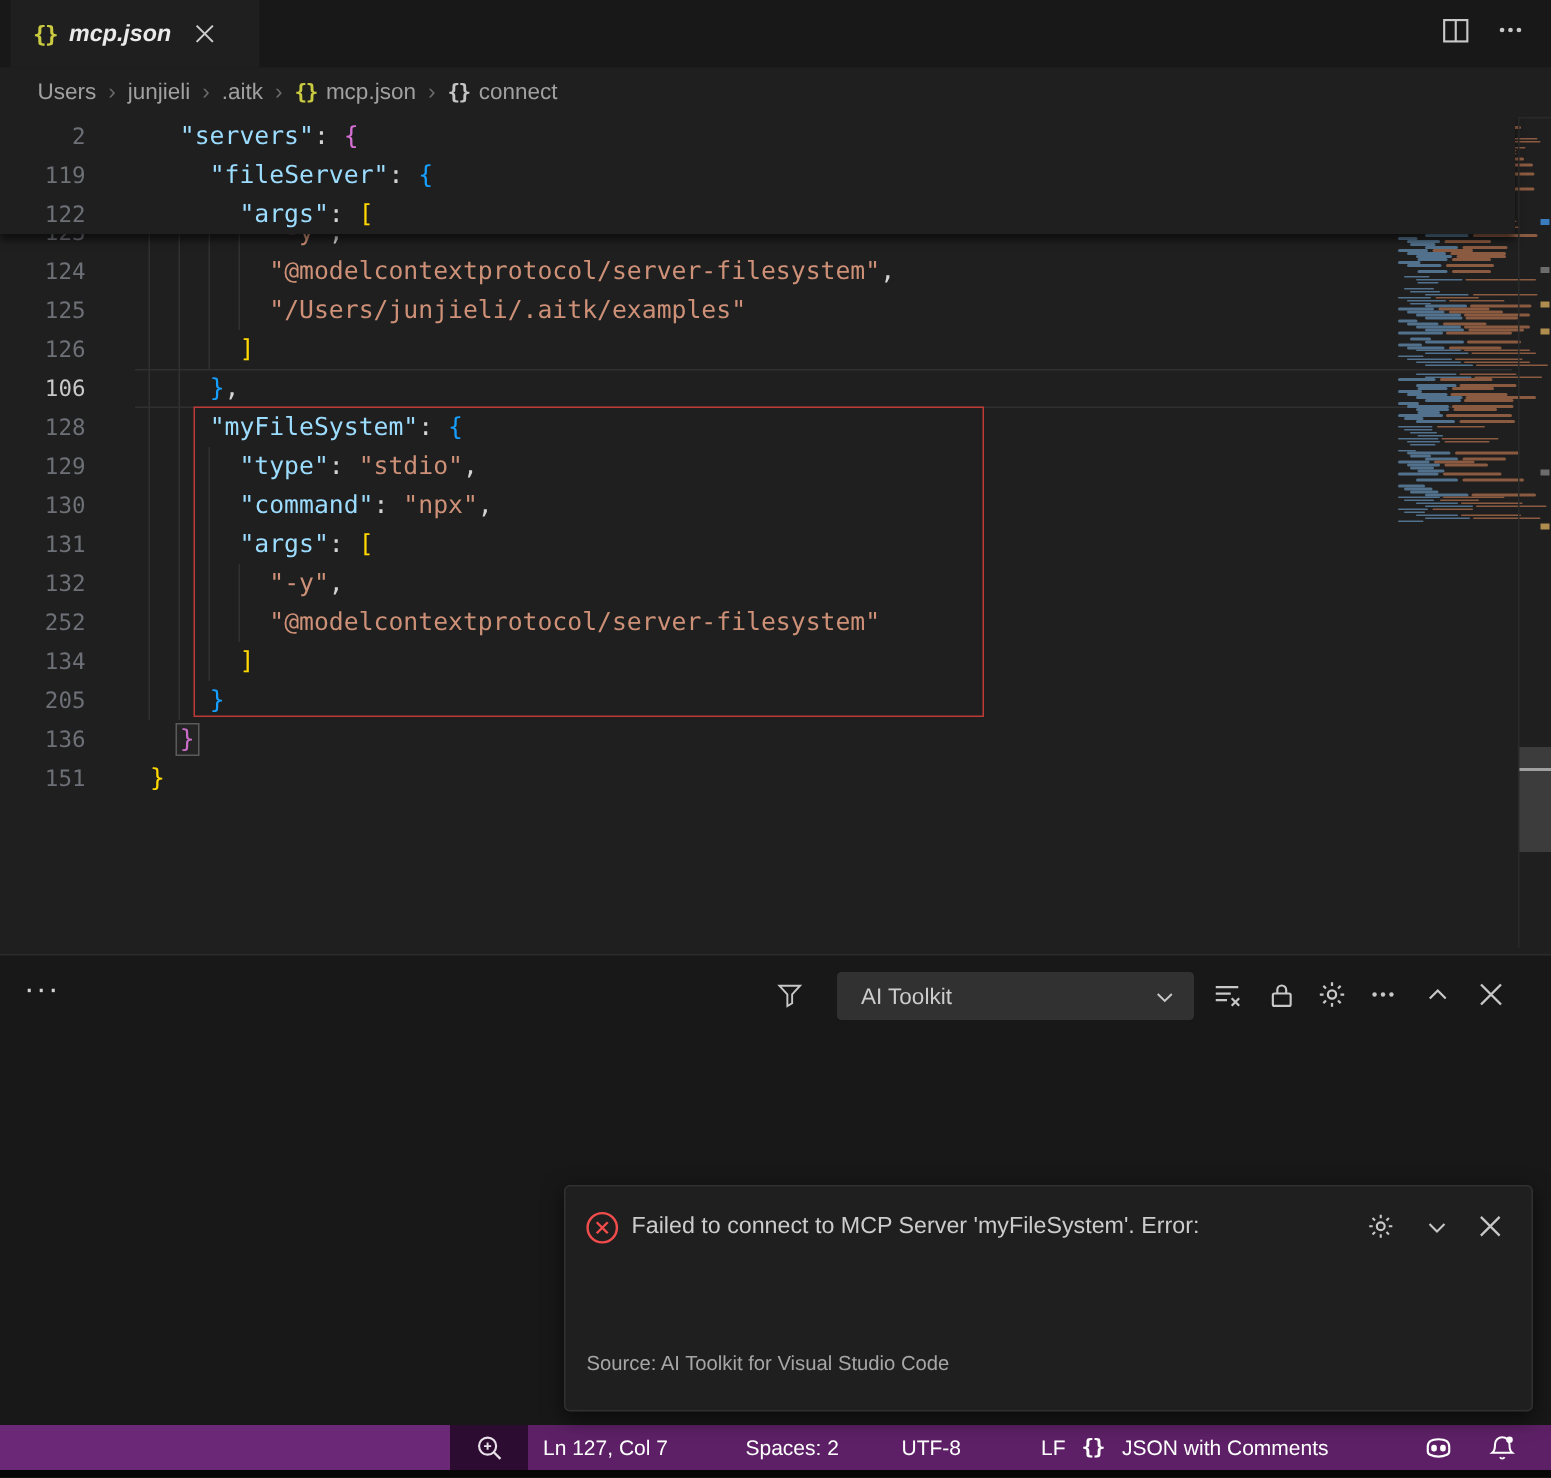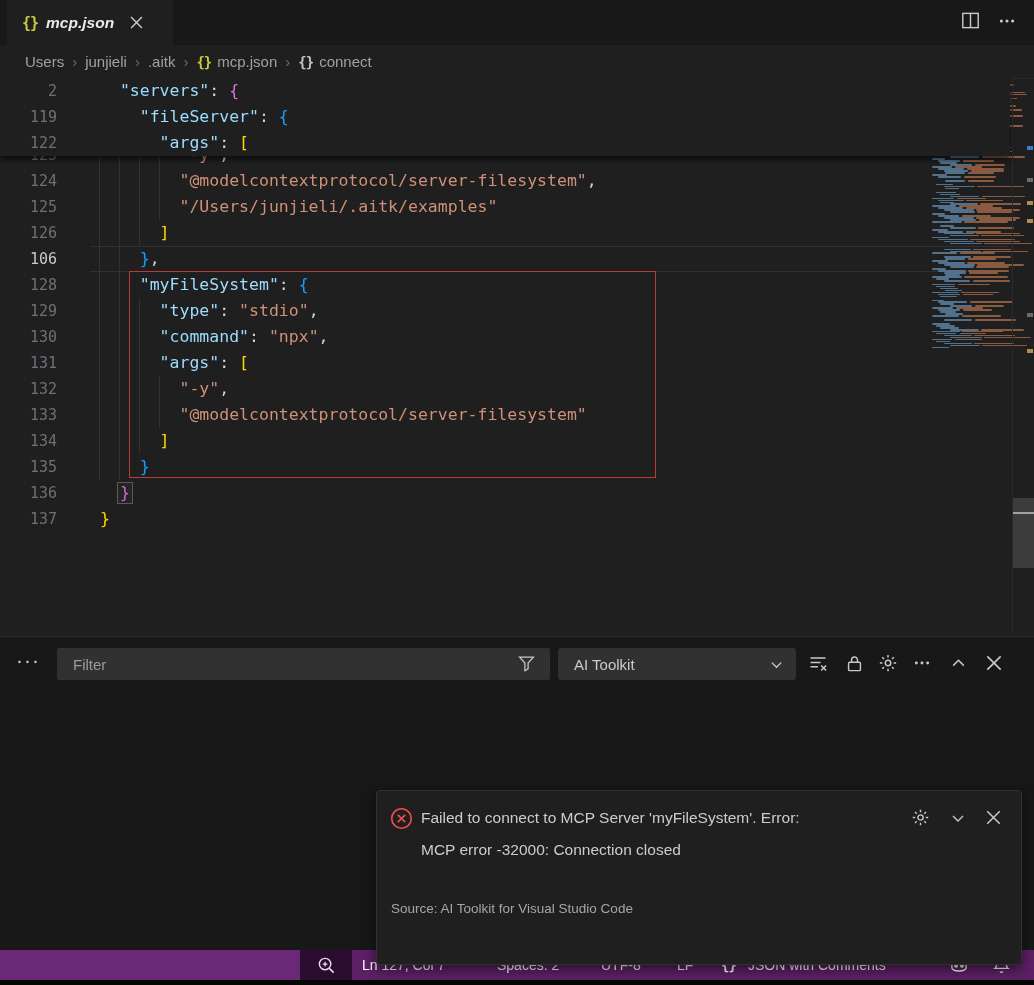--- a/index.html
+++ b/index.html
@@ -63,21 +63,21 @@
   #filter-input::placeholder { color:#9b9b9b; }
   #filter-funnel { position:absolute; left:518px; top:18px; cursor:pointer; }
   #channel-select { position:absolute; left:558px; top:11px; width:238px; height:32px; background:#313131;
                     border-radius:3px; color:#cccccc; font-size:15px; display:flex; align-items:center;
                     padding-left:16px; cursor:pointer; }
   #channel-select svg { position:absolute; right:12px; }
   .panel-icon { position:absolute; top:14px; width:24px; height:24px; display:flex; align-items:center;
                 justify-content:center; cursor:pointer; }
 
   
-  #toast { position:absolute; left:376px; top:790px; width:646px; height:175px; background:#1f1f1f;
+  #toast { position:absolute; left:376px; top:790px; width:646px; height:151px; background:#1f1f1f;
            border:1px solid #313131; border-radius:4px; box-shadow:0 4px 14px rgba(0,0,0,0.6); z-index:20; }
   #toast-line1 { position:absolute; left:44px; top:18px; font-size:15.5px; color:#cccccc; }
   #toast-line2 { position:absolute; left:44px; top:50px; font-size:15.5px; color:#cccccc; }
   #toast-source { position:absolute; left:14px; top:110px; font-size:13.5px; color:#a6a6a6; }
   #toast-icons { position:absolute; right:20px; top:17px; display:flex; gap:20px; align-items:center; }
   #toast-error-icon { position:absolute; left:13px; top:16px; }
 
   
   #statusbar { position:absolute; left:0; top:950px; width:1034px; height:30px; background:#5d2066;
                color:#ffffff; font-size:14px; }
@@ -156,25 +156,25 @@
       <div class="code-row" style="top: 64px;"><span class="num">123</span><span class="txt"><span class="tok-punct">        </span><span class="tok-str">"-y"</span><span class="tok-punct">,</span></span></div>
       <div class="code-row" style="top: 90px;"><span class="num">124</span><span class="txt"><span class="tok-punct">        </span><span class="tok-str">"@modelcontextprotocol/server-filesystem"</span><span class="tok-punct">,</span></span></div>
       <div class="code-row" style="top: 116px;"><span class="num">125</span><span class="txt"><span class="tok-punct">        </span><span class="tok-str">"/Users/junjieli/.aitk/examples"</span></span></div>
       <div class="code-row" style="top: 142px;"><span class="num">126</span><span class="txt"><span class="tok-punct">      </span><span class="tok-b1">]</span></span></div>
       <div class="code-row current" style="top: 168px;"><span class="num">106</span><span class="txt"><span class="tok-punct">    </span><span class="tok-b3">}</span><span class="tok-punct">,</span></span></div>
       <div class="code-row" style="top: 194px;"><span class="num">128</span><span class="txt"><span class="tok-punct">    </span><span class="tok-key">"myFileSystem"</span><span class="tok-punct">: </span><span class="tok-b3">{</span></span></div>
       <div class="code-row" style="top: 220px;"><span class="num">129</span><span class="txt"><span class="tok-punct">      </span><span class="tok-key">"type"</span><span class="tok-punct">: </span><span class="tok-str">"stdio"</span><span class="tok-punct">,</span></span></div>
       <div class="code-row" style="top: 246px;"><span class="num">130</span><span class="txt"><span class="tok-punct">      </span><span class="tok-key">"command"</span><span class="tok-punct">: </span><span class="tok-str">"npx"</span><span class="tok-punct">,</span></span></div>
       <div class="code-row" style="top: 272px;"><span class="num">131</span><span class="txt"><span class="tok-punct">      </span><span class="tok-key">"args"</span><span class="tok-punct">: </span><span class="tok-b1">[</span></span></div>
       <div class="code-row" style="top: 298px;"><span class="num">132</span><span class="txt"><span class="tok-punct">        </span><span class="tok-str">"-y"</span><span class="tok-punct">,</span></span></div>
-      <div class="code-row" style="top: 324px;"><span class="num">133</span><span class="txt"><span class="tok-punct">        </span><span class="tok-str">"@modelcontextprotocol/server-filesystem"</span></span></div>
+      <div class="code-row" style="top: 324px;"><span class="num">252</span><span class="txt"><span class="tok-punct">        </span><span class="tok-str">"@modelcontextprotocol/server-filesystem"</span></span></div>
       <div class="code-row" style="top: 350px;"><span class="num">134</span><span class="txt"><span class="tok-punct">      </span><span class="tok-b1">]</span></span></div>
-      <div class="code-row" style="top: 376px;"><span class="num">135</span><span class="txt"><span class="tok-punct">    </span><span class="tok-b3">}</span></span></div>
+      <div class="code-row" style="top: 376px;"><span class="num">205</span><span class="txt"><span class="tok-punct">    </span><span class="tok-b3">}</span></span></div>
       <div class="code-row" style="top: 402px;"><span class="num">136</span><span class="txt"><span class="tok-punct">  </span><span class="tok-b2">}</span></span></div>
-      <div class="code-row" style="top: 428px;"><span class="num">137</span><span class="txt"><span class="tok-b1">}</span></span></div>
+      <div class="code-row" style="top: 428px;"><span class="num">151</span><span class="txt"><span class="tok-b1">}</span></span></div>
     </div>
   <div id="error-box"></div>
   <div id="bracket-match"></div>
   <div id="sticky">
       <div class="code-row" style="top: 0px;"><span class="num">2</span><span class="txt"><span class="tok-punct">  </span><span class="tok-key">"servers"</span><span class="tok-punct">: </span><span class="tok-b2">{</span></span></div>
       <div class="code-row" style="top: 26px;"><span class="num">119</span><span class="txt"><span class="tok-punct">    </span><span class="tok-key">"fileServer"</span><span class="tok-punct">: </span><span class="tok-b3">{</span></span></div>
       <div class="code-row" style="top: 52px;"><span class="num">122</span><span class="txt"><span class="tok-punct">      </span><span class="tok-key">"args"</span><span class="tok-punct">: </span><span class="tok-b1">[</span></span></div>
     </div>
   <div id="minimap">
       <div class="mm-bar" style="left: 4px; top: 0px; width: 28.0249px; background: rgb(82, 113, 140);"></div>
@@ -385,21 +385,20 @@
       <div class="ov-mark" style="top: 99px; background: rgb(108, 108, 108);"></div>
       <div class="ov-mark" style="top: 122px; background: rgb(176, 140, 79);"></div>
       <div class="ov-mark" style="top: 140px; background: rgb(176, 140, 79);"></div>
       <div class="ov-mark" style="top: 234px; background: rgb(108, 108, 108);"></div>
       <div class="ov-mark" style="top: 270px; background: rgb(176, 140, 79);"></div>
     </div>
 </div>
 
 <div id="panel">
   <div id="panel-more">···</div>
-  <input id="filter-input" placeholder="Filter" style="">
   <span id="filter-funnel">
     <svg width="17" height="17" viewBox="0 0 16 16">
         <path d="M1.5 2h13l-5 5.5V13l-3 1.8V7.5z" fill="none" stroke="#c8c8c8" stroke-width="1.2"></path>
       </svg>
   </span>
   <div id="channel-select">
     <span>AI Toolkit</span>
     <svg width="15" height="15" viewBox="0 0 16 16">
         <path d="M3 6l5 5 5-5" fill="none" stroke="#c8c8c8" stroke-width="1.4"></path>
       </svg>
@@ -442,21 +441,20 @@
 </div>
 
 <div id="toast">
   <span id="toast-error-icon">
     <svg width="23" height="23" viewBox="0 0 20 20">
         <circle cx="10" cy="10" r="8.5" fill="none" stroke="#f14c4c" stroke-width="1.4"></circle>
         <path d="M6.8 6.8l6.4 6.4M13.2 6.8l-6.4 6.4" stroke="#f14c4c" stroke-width="1.4"></path>
       </svg>
   </span>
   <div id="toast-line1">Failed to connect to MCP Server 'myFileSystem'. Error:</div>
-  <div id="toast-line2">MCP error -32000: Connection closed</div>
   <div id="toast-source">Source: AI Toolkit for Visual Studio Code</div>
   <div id="toast-icons">
     <span>
       <svg width="19" height="19" viewBox="0 0 16 16">
           <circle cx="8" cy="8" r="2.2" fill="none" stroke="#c8c8c8" stroke-width="1.2"></circle>
           <path d="M8 1.5v2M8 12.5v2M1.5 8h2M12.5 8h2M3.4 3.4l1.4 1.4M11.2 11.2l1.4 1.4M12.6 3.4l-1.4 1.4M4.8 11.2l-1.4 1.4" stroke="#c8c8c8" stroke-width="1.2"></path>
         </svg>
     </span>
     <span>
       <svg width="16" height="16" viewBox="0 0 16 16">
@@ -476,21 +474,21 @@
   <div id="sb-zoom">
     <svg width="19" height="19" viewBox="0 0 16 16">
         <circle cx="6.8" cy="6.8" r="4.8" fill="none" stroke="#e8e0ea" stroke-width="1.2"></circle>
         <path d="M10.4 10.4L14 14" stroke="#e8e0ea" stroke-width="1.3"></path>
         <path d="M6.8 4.8v4M4.8 6.8h4" stroke="#e8e0ea" stroke-width="1.1"></path>
       </svg>
   </div>
   <span class="sb-item" style="left:362px">Ln 127, Col 7</span>
   <span class="sb-item" style="left:497px">Spaces: 2</span>
   <span class="sb-item" style="left:601px">UTF-8</span>
-  <span class="sb-item" style="left:677px">LF</span>
+  <span class="sb-item" style="left:694px">LF</span>
   <span class="sb-item braces" style="left:721px; font-size:14px; color:#ffffff">{}</span>
   <span class="sb-item" style="left:748px">JSON with Comments</span>
   <span class="sb-item" style="left:948px">
     <svg width="22" height="22" viewBox="0 0 20 20">
         <path d="M3.5 9.5c0-3 2-4.5 6.5-4.5s6.5 1.5 6.5 4.5v2.8c0 .9-.5 1.7-1.4 2.1-1.3.6-3 1.1-5.1 1.1s-3.8-.5-5.1-1.1c-.9-.4-1.4-1.2-1.4-2.1z" fill="none" stroke="#ffffff" stroke-width="1.3"></path>
         <rect x="5.6" y="8.4" width="3.4" height="4" rx="1.6" fill="#ffffff"></rect>
         <rect x="11" y="8.4" width="3.4" height="4" rx="1.6" fill="#ffffff"></rect>
       </svg>
   </span>
   <span class="sb-item" style="left:991px">

